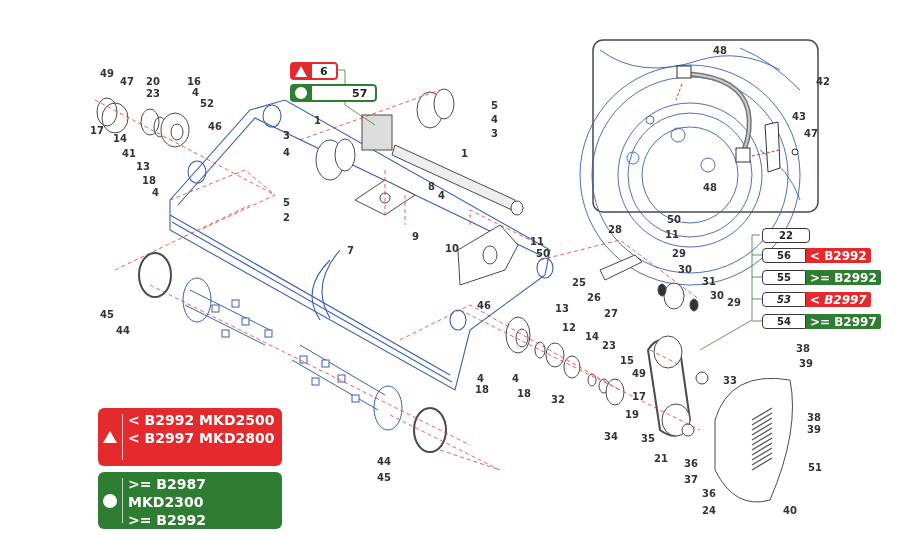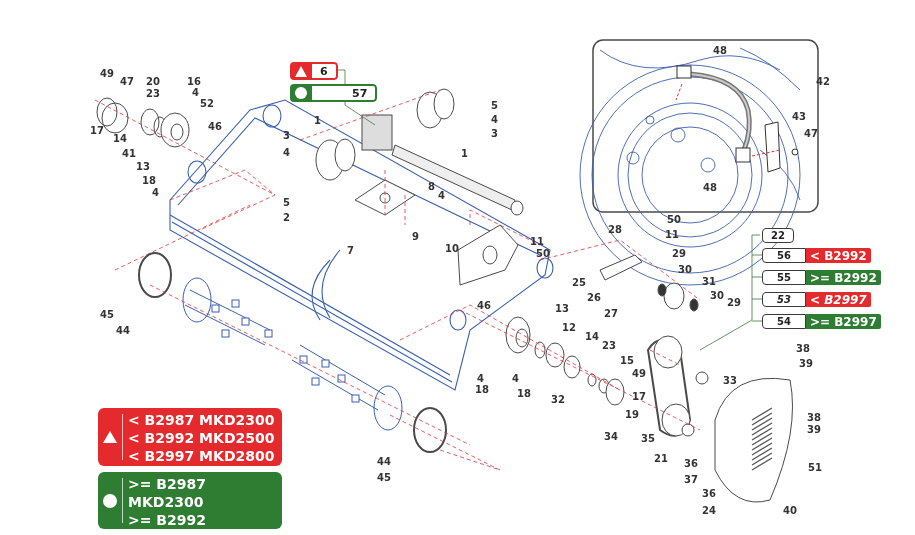--- a/index.html
+++ b/index.html
@@ -267,21 +267,21 @@
 <div class="badge" style="left:290px;top:84px;">
   <div class="sym" style="background:#2e7d32;">
     <svg width="12" height="12">
         <circle cx="6" cy="6" r="6" fill="#fff"></circle>
       </svg>
   </div>
   <div class="num" style="border-color:#2e7d32;padding-left:40px;">57</div>
 </div>
 
 <div class="pill" style="left:762px;top:228px;">
-  <div class="num" style="border-radius:4px;padding:0 8px;">22</div>
+  <div class="num" style="border-radius:4px;padding:0 16px;">22</div>
 </div>
 <div class="pill" style="left:762px;top:248px;">
   <div class="num">56</div>
   <div class="txt" style="background:#e52a2e;">&lt; B2992</div>
 </div>
 <div class="pill" style="left:762px;top:270px;">
   <div class="num">55</div>
   <div class="txt" style="background:#2e7d32;">&gt;= B2992</div>
 </div>
 <div class="pill" style="left:762px;top:292px;font-style:italic;">
@@ -294,21 +294,20 @@
 </div>
 
 <div class="legend" style="left:98px;top:408px;width:184px;height:58px;background:#e52a2e;">
   <div class="sym">
     <svg width="14" height="12">
         <polygon points="7,0 14,12 0,12" fill="#fff"></polygon>
       </svg>
   </div>
   <div class="sep"></div>
   <div class="lines">
-    <div>&lt;  B2987 MKD2300</div>
     <div>&lt;  B2992 MKD2500</div>
     <div>&lt;  B2997 MKD2800</div>
   </div>
 </div>
 <div class="legend" style="left:98px;top:472px;width:184px;height:57px;background:#2e7d32;">
   <div class="sym">
     <svg width="14" height="14">
         <circle cx="7" cy="7" r="7" fill="#fff"></circle>
       </svg>
   </div>

